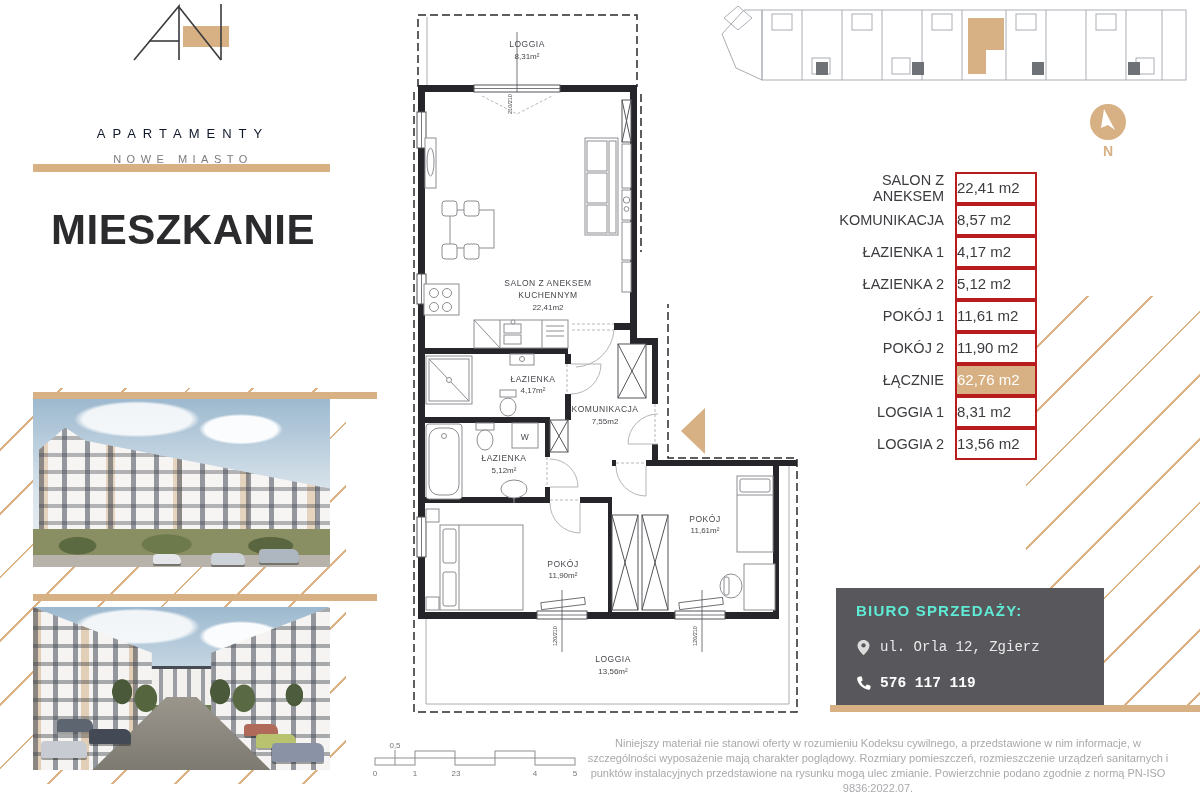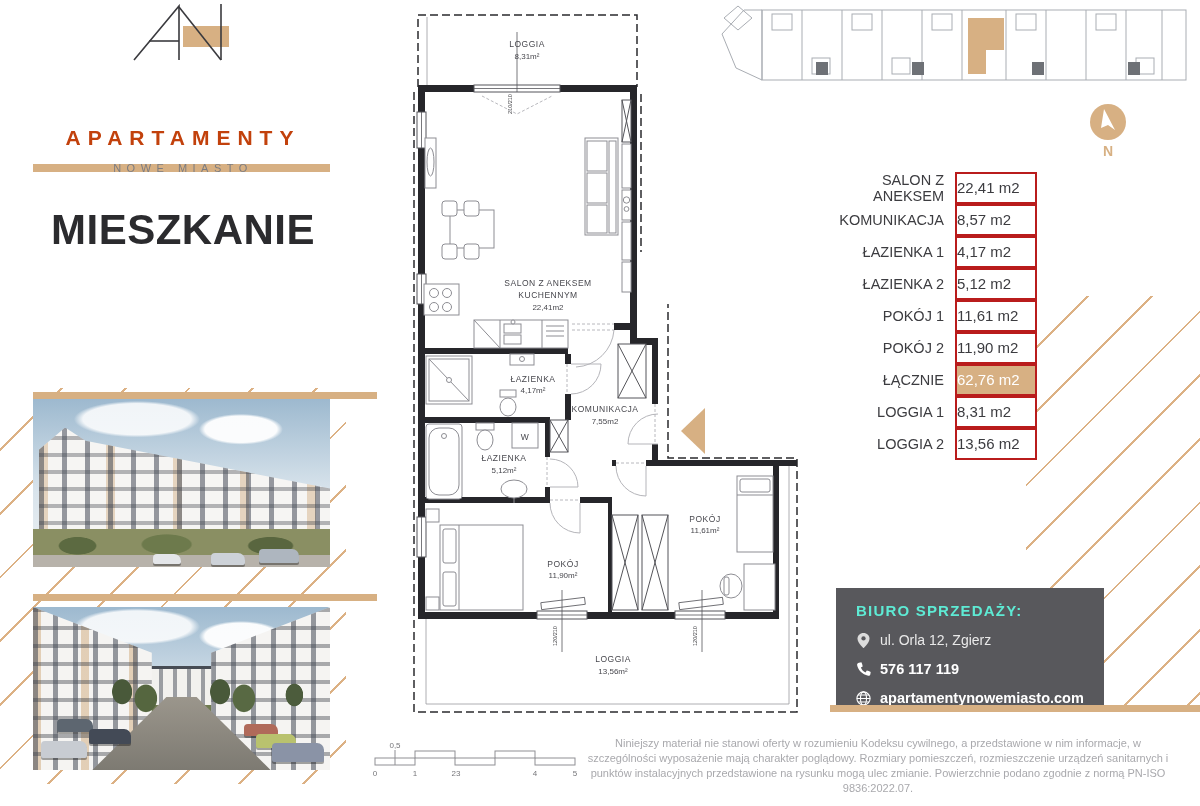--- a/index.html
+++ b/index.html
@@ -7,21 +7,21 @@
         font-family:"Liberation Sans",sans-serif;margin:0 auto;}
   .abs{position:absolute;}
 
   
   .hatch{background:repeating-linear-gradient(135deg,transparent 0 43px,#dcb184 43px 45px);}
   .hatch-left{left:0;top:388px;width:346px;height:396px;z-index:0;}
   .hatch-right{left:1026px;top:296px;width:174px;height:409px;z-index:0;}
 
   
   .brand-wrap{left:23px;top:0;width:320px;text-align:center;z-index:2;}
-  .brand-name{margin-top:64px;font-size:21px;letter-spacing:7px;color:#c2410c;font-weight:700;}
+  .brand-name{margin-top:64px;font-size:13px;letter-spacing:7px;color:#0f172a;font-weight:400;}
   .brand-sub{margin-top:12px;font-size:11px;letter-spacing:5.5px;color:#7c7c80;}
   .accent-bar{background:#d7b083;}
 
   
   .title-wrap{left:23px;top:206px;width:320px;text-align:center;color:#2b2b2e;z-index:2;}
   .t-heading{font-size:42px;font-weight:bold;letter-spacing:.5px;}
   .t-unit{font-size:34px;font-weight:bold;margin-top:7px;}
   .t-floor{font-size:29px;font-weight:400;margin-top:9px;color:#323236;}
   .t-floor sup{font-size:15px;}
 
@@ -72,21 +72,21 @@
   .ar-row{display:flex;align-items:center;margin-bottom:4px;height:28px;}
   .ar-label{width:134px;text-align:right;font-size:14.5px;color:#3c3c40;padding-right:11px;}
   .ar-box{width:78px;height:28px;line-height:28px;border:2px solid #b91c1c;
           background:#fff;font-size:15px;color:#3c3c40;}
   .ar-row.total .ar-box{background:#d7b083;color:#ffffff;}
 
   
   .contact{left:836px;top:588px;width:268px;height:118px;background:#58585c;z-index:2;
            padding:14px 0 0 20px;box-sizing:border-box;color:#eee;}
   .c-head{color:#5eead4;font-weight:bold;font-size:15px;letter-spacing:1.2px;}
-  .c-row{display:flex;align-items:center;margin-top:13px;font-size:14px;color:#e9e9e9;}
+  .c-row{display:flex;align-items:center;margin-top:20px;font-size:14px;color:#e9e9e9;font-family:Liberation Mono, monospace;}
   .c-row .ic{width:15px;height:15px;margin-right:9px;flex:none;}
   .c-row.strong{font-weight:bold;color:#fff;font-size:14.5px;}
 
   
   .disclaimer{left:582px;top:736px;width:592px;font-size:11px;line-height:15px;
               color:#a9a9ad;text-align:center;z-index:2;}
 
   svg text{font-family:"Liberation Sans",sans-serif;}
   .plan-name{font-size:8.5px;fill:#48484e;letter-spacing:.5px;text-anchor:middle;}
   .plan-area{font-size:8px;fill:#48484e;text-anchor:middle;}

